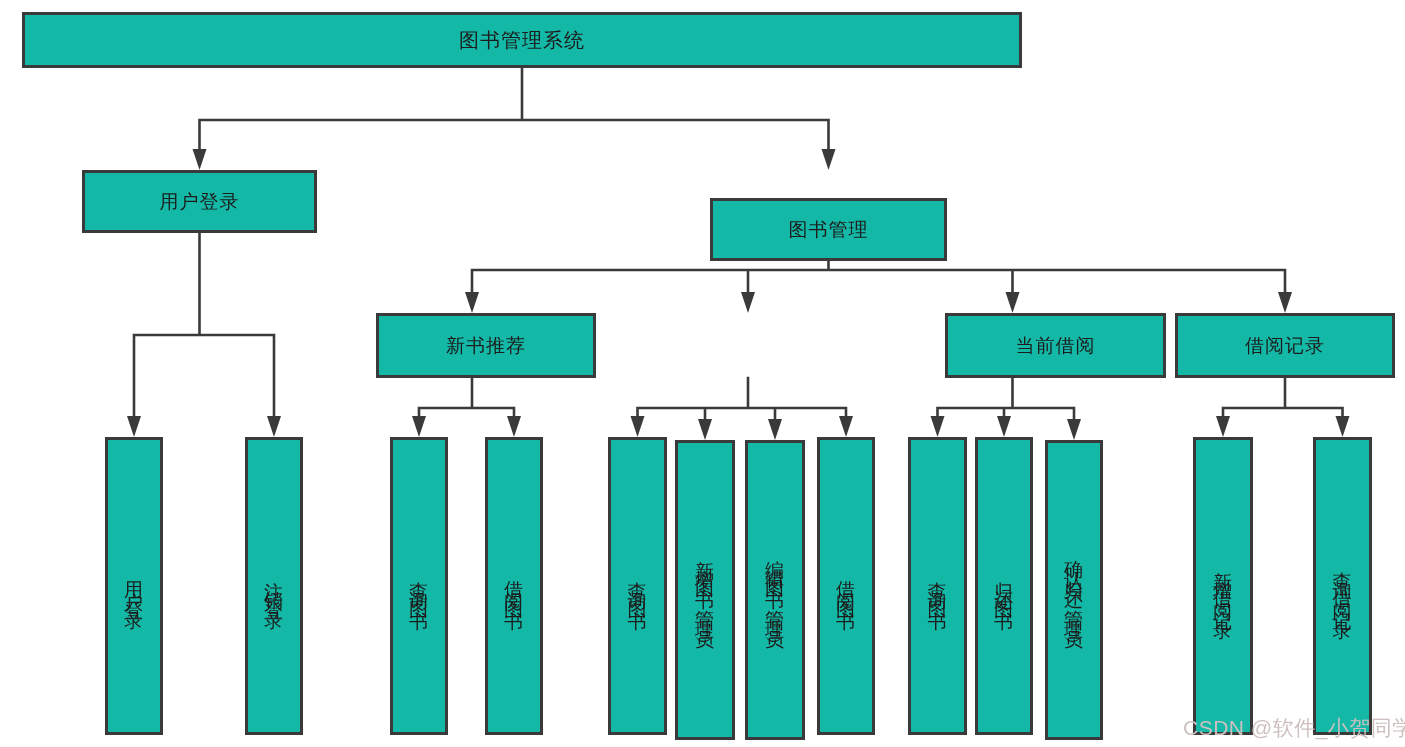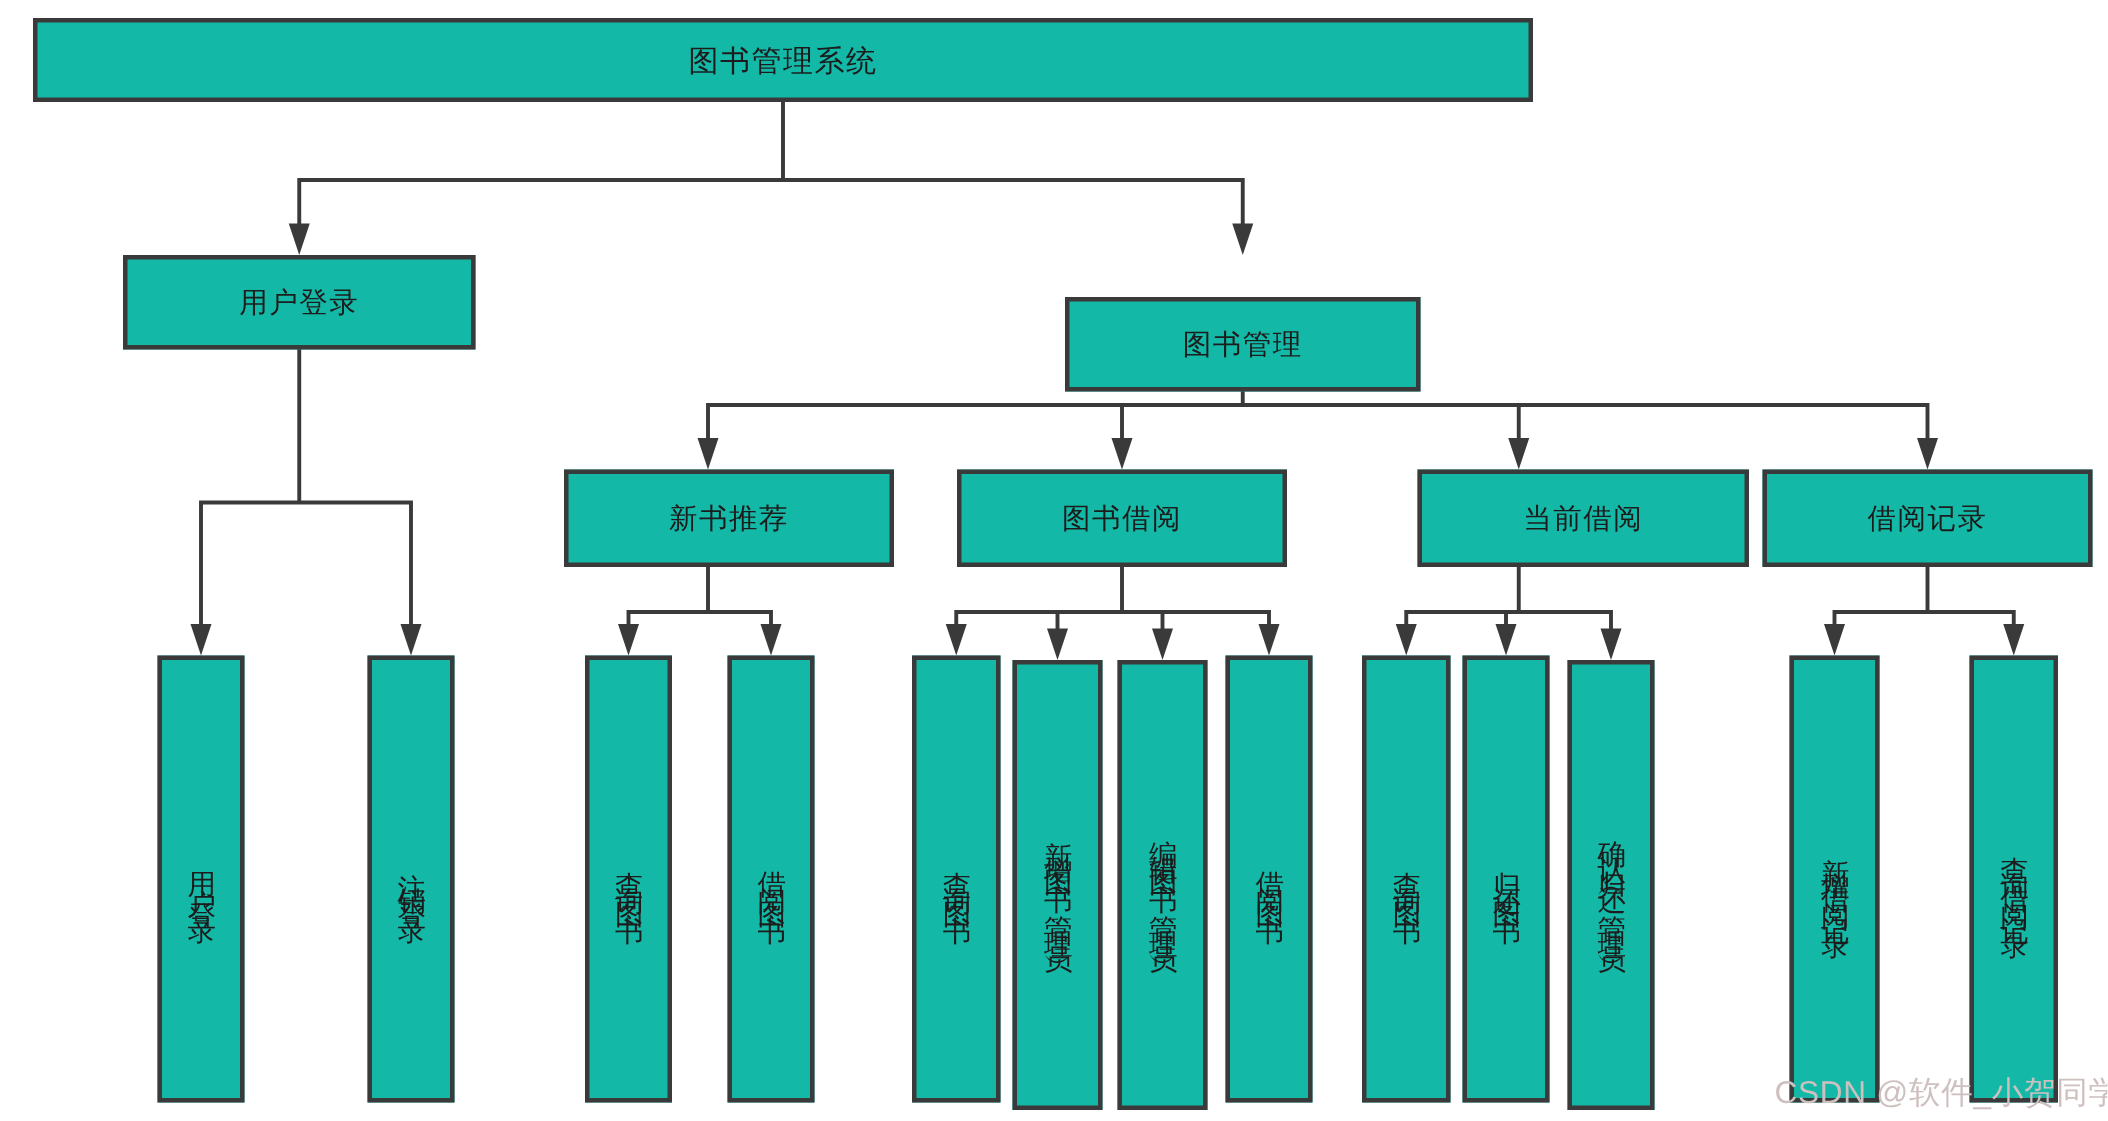--- a/index.html
+++ b/index.html
@@ -104,21 +104,20 @@
       <polygon points="1335.5,416 1349.5,416 1342.5,437"></polygon>
     </g>
   </svg>
 
   <div class="node h-node root-node" style="left:22px;top:12px;width:1000px;height:56px;">图书管理系统</div>
 
   <div class="node h-node" style="left:82px;top:170px;width:235px;height:63px;">用户登录</div>
   <div class="node h-node" style="left:710px;top:170px;width:237px;height:63px;margin-top:28px;">图书管理</div>
 
   <div class="node h-node" style="left:376px;top:313px;width:220px;height:65px;">新书推荐</div>
-  <div class="node h-node" style="left:638px;top:313px;width:220px;height:65px;">图书借阅</div>
   <div class="node h-node" style="left:902px;top:313px;width:221px;height:65px;margin-left:43px;">当前借阅</div>
   <div class="node h-node" style="left:1175px;top:313px;width:220px;height:65px;font-family:Liberation Serif, serif;">借阅记录</div>
 
   <div class="node v-node" style="left:105px;top:437px;width:58px;height:298px;">
     <span>用户登录</span>
   </div>
   <div class="node v-node" style="left:245px;top:437px;width:58px;height:298px;">
     <span>注销登录</span>
   </div>
 

